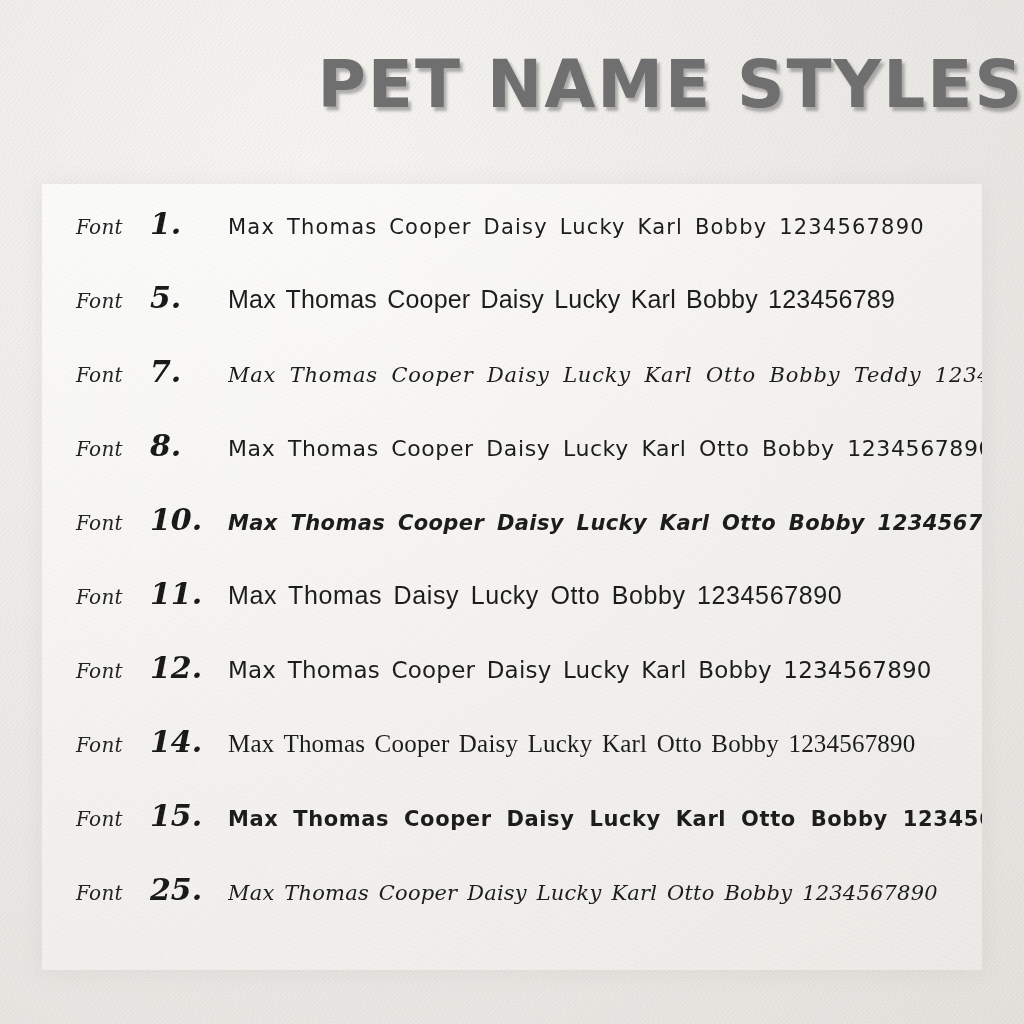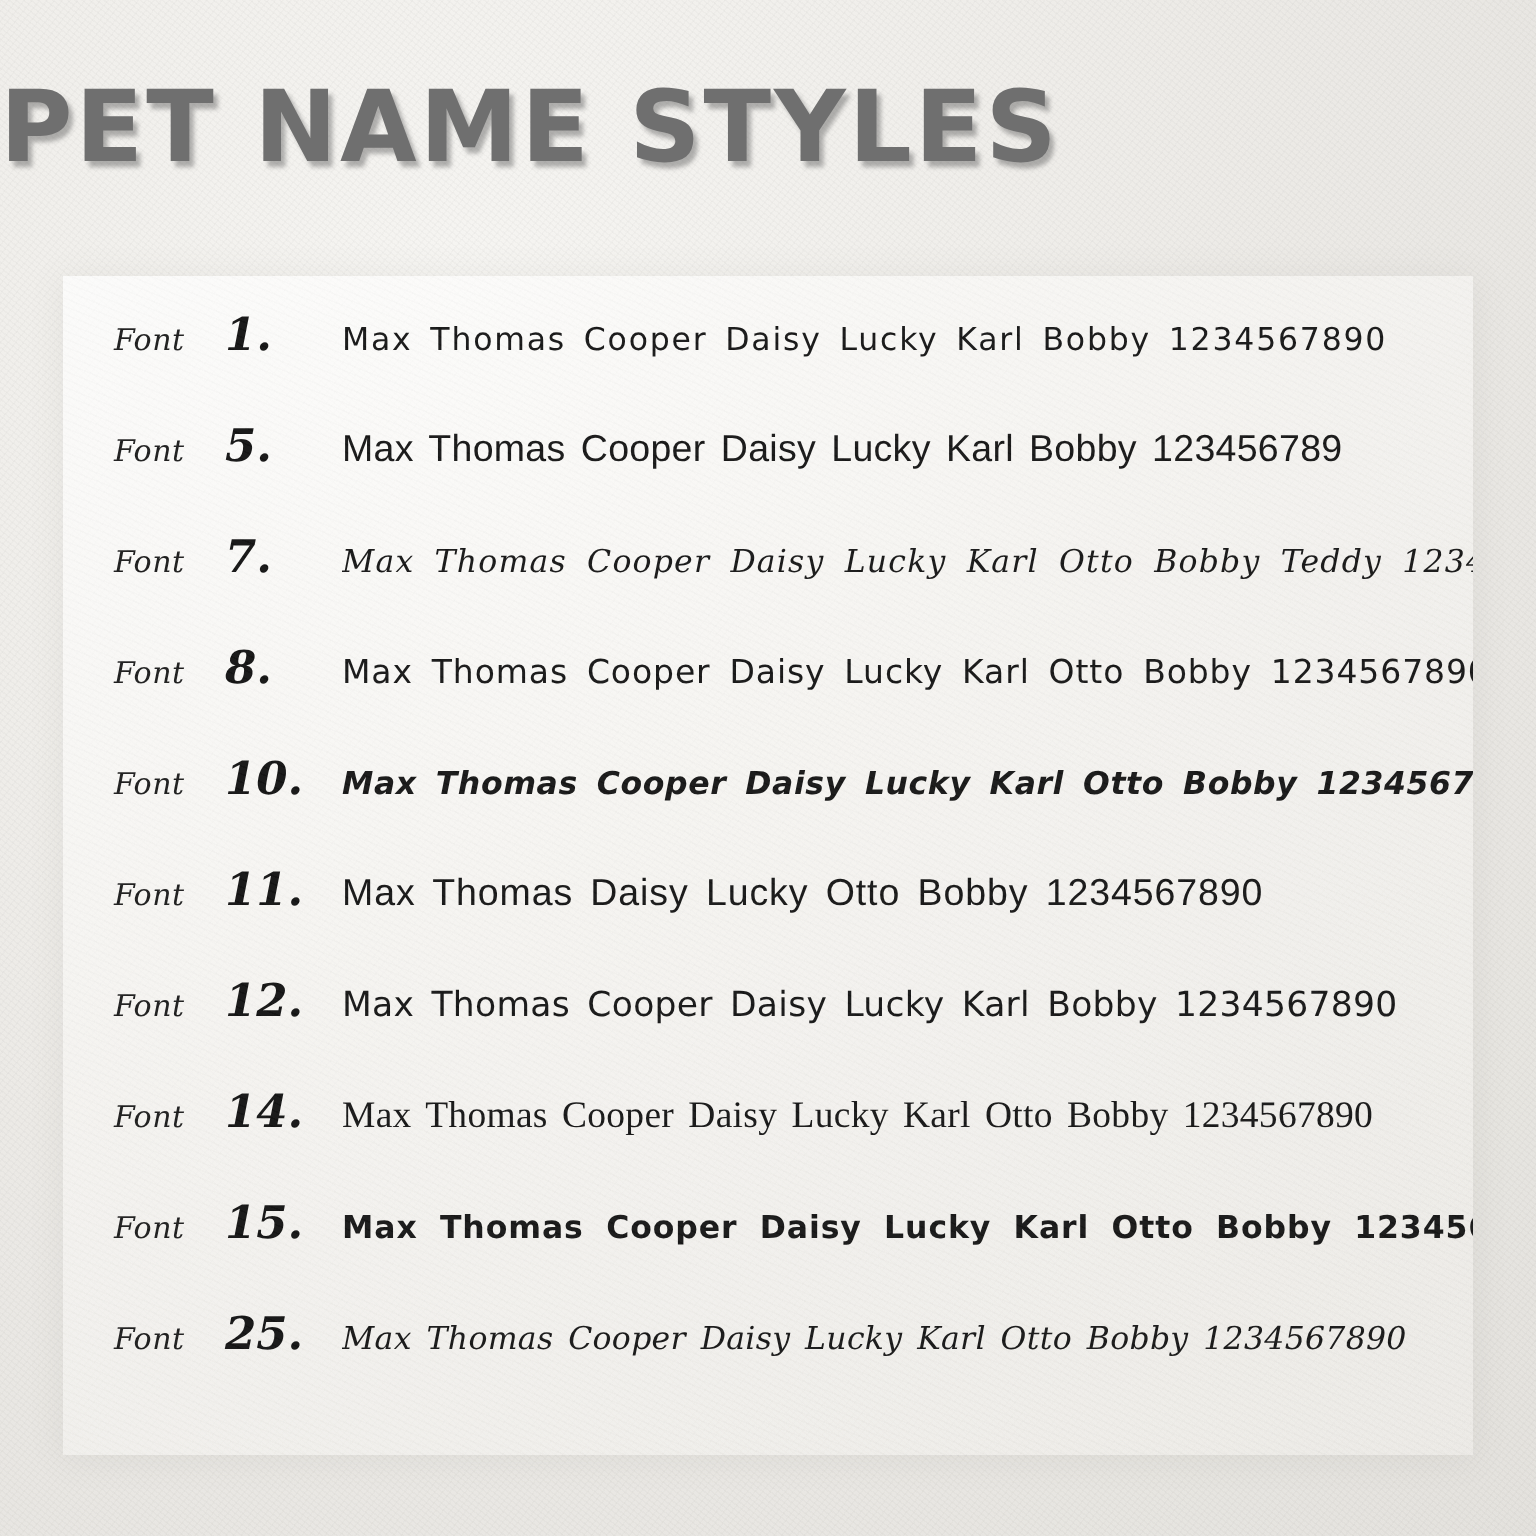--- a/index.html
+++ b/index.html
@@ -31,21 +31,21 @@
       repeating-linear-gradient(38deg, rgba(0,0,0,0.018) 0px, rgba(0,0,0,0.018) 1px, rgba(255,255,255,0.02) 1px, rgba(255,255,255,0.02) 3px),
       repeating-linear-gradient(-52deg, rgba(0,0,0,0.014) 0px, rgba(0,0,0,0.014) 1px, rgba(255,255,255,0.015) 1px, rgba(255,255,255,0.015) 4px);
     pointer-events: none;
   }
 
   #title {
     position: absolute;
     top: 46px;
     left: 0;
     width: 100%;
-    text-align: left;
+    text-align: right;
     font-family: "DejaVu Sans", sans-serif;
     font-weight: bold;
     font-size: 66px;
     letter-spacing: 2px;
     color: #6f6f6f;
     text-shadow: 3px 4px 3px rgba(90,90,90,0.45);
     white-space: nowrap;
   }
 
   #card {

